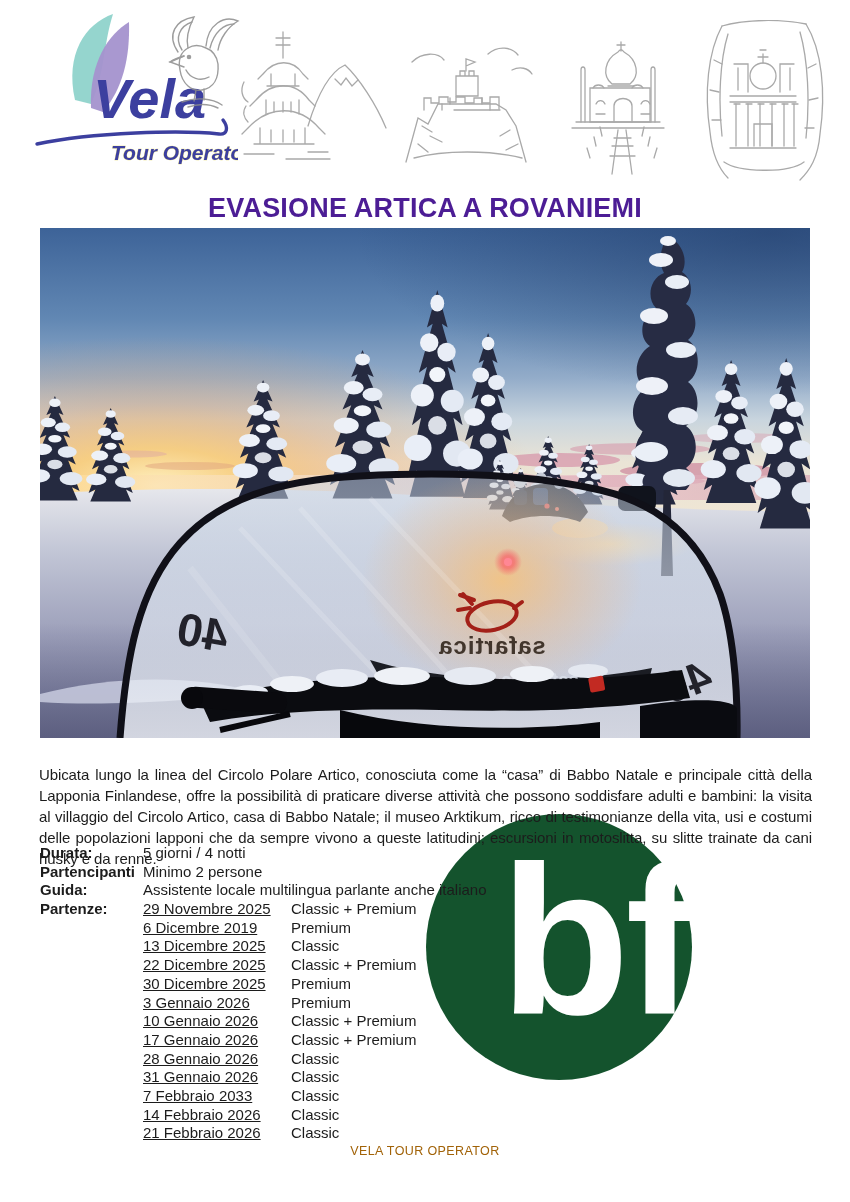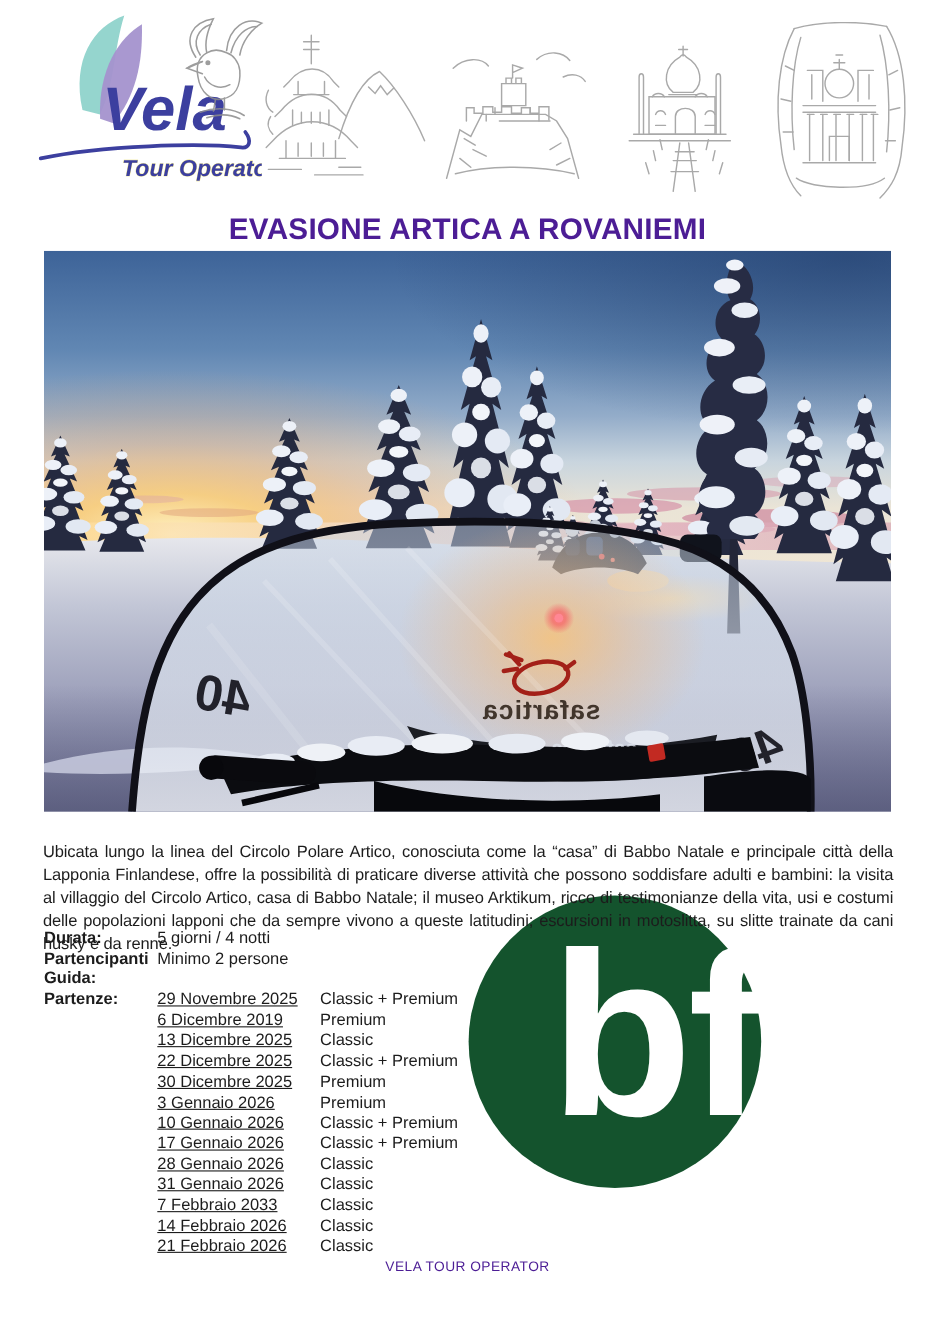--- a/index.html
+++ b/index.html
@@ -28,21 +28,21 @@
   .intro{position:absolute;left:39px;top:748px;width:773px;font-size:15px;line-height:21px;
          text-align:justify;z-index:2;letter-spacing:-0.1px;margin-top:16px;}
   
   .details{position:absolute;left:40px;top:844px;z-index:2;font-size:15px;}
   .drow{display:flex;line-height:18.7px;height:18.7px;white-space:nowrap;}
   .dlabel{width:103px;font-weight:bold;flex:none;}
   .ddate{width:148px;flex:none;text-decoration:underline;}
   .dval,.dtier{flex:none;}
   
   .footer{position:absolute;left:0;top:1144px;width:850px;text-align:center;
-          color:#4c1d95;font-size:12.5px;letter-spacing:.4px;z-index:2;}
+          color:#a16207;font-size:12.5px;letter-spacing:.4px;z-index:2;}
 </style>
 </head>
 <body>
 
 <div class="page">
 
   <svg class="logo-svg" viewBox="0 0 205 162">
     <path d="M42,92 C32,46 52,16 80,6 C70,38 72,66 58,96 Z" fill="#8FD3CB" opacity=".95"></path>
     <path d="M58,100 C56,54 76,26 96,14 C97,50 90,80 70,104 Z" fill="#A492CD" opacity=".95"></path>
     <text x="60" y="110" font-size="56" font-weight="bold" font-style="italic" font-family="Liberation Sans, sans-serif" fill="#3C3F9F">Vela</text>
@@ -317,20 +317,21 @@
           <span class="dval">5 giorni / 4 notti</span>
         </div>
 
         <div class="drow">
           <span class="dlabel">Partencipanti</span>
           <span class="dval">Minimo 2 persone</span>
         </div>
 
         <div class="drow">
           <span class="dlabel">Guida:</span>
+          <span class="dval">Assistente locale multilingua parlante anche italiano</span>
         </div>
       </div>
     <div>
 
         <div class="drow">
           <span class="dlabel">Partenze:</span>
           <span class="ddate">29 Novembre 2025</span>
           <span class="dtier">Classic + Premium</span>
         </div>
 

